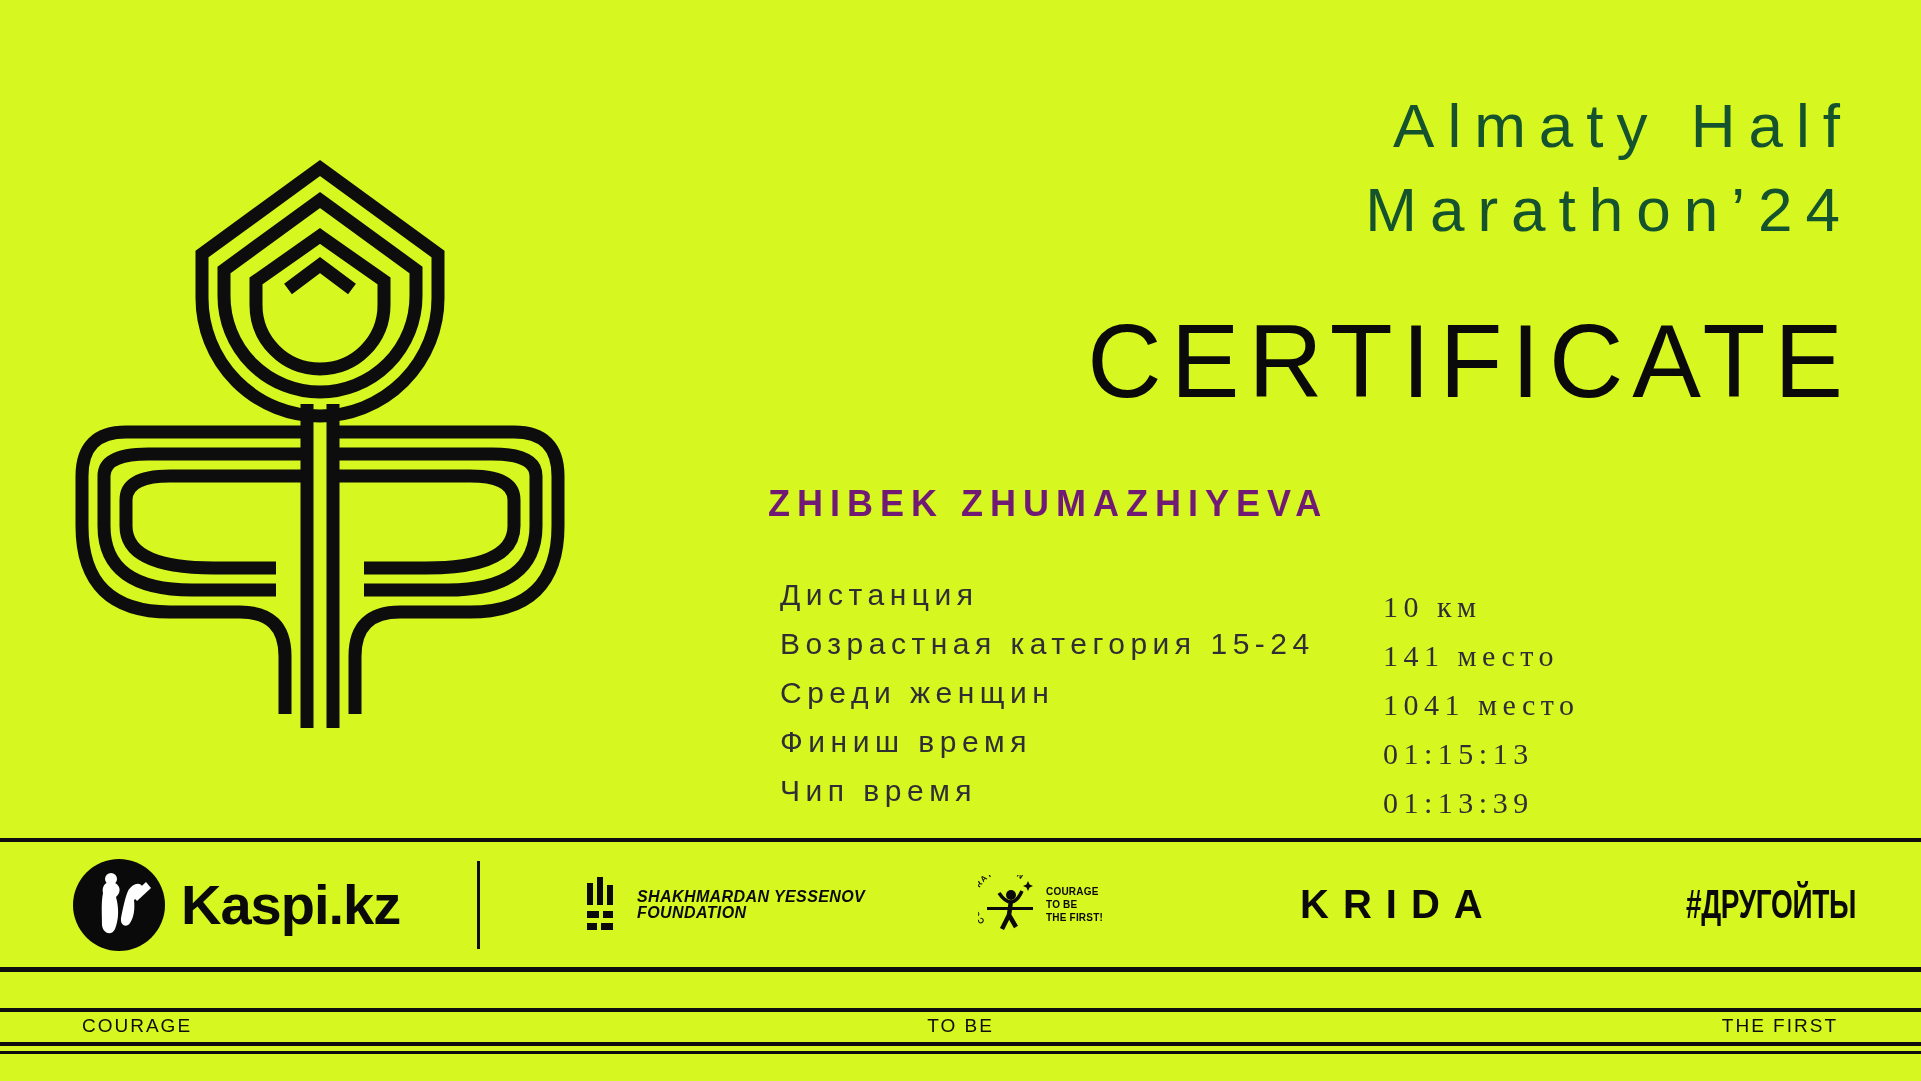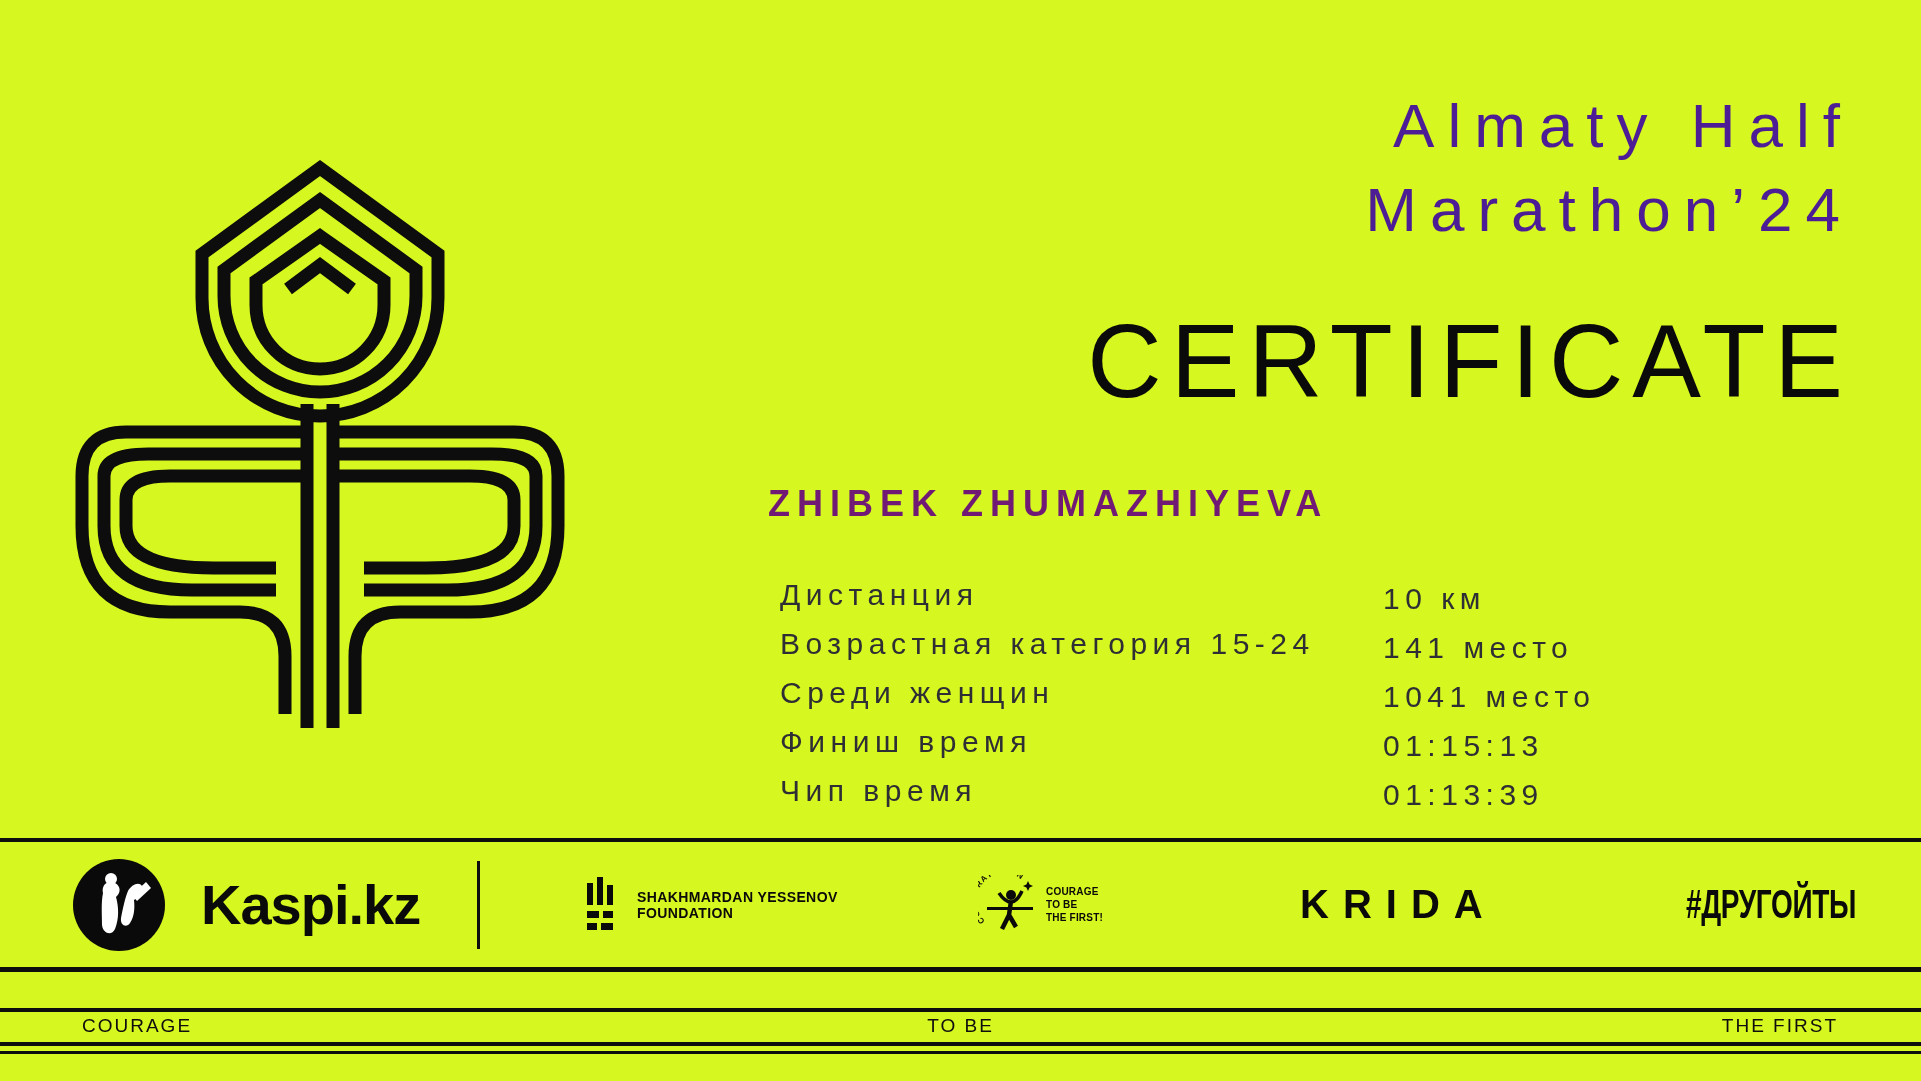--- a/index.html
+++ b/index.html
@@ -9,21 +9,21 @@
     font-family:"Liberation Sans",sans-serif;
   }
   .page{position:relative;width:1921px;height:1081px;background:#D6F71F;}
 
   
   .tulip{position:absolute;left:60px;top:158px;}
 
   
   .event-title{
     position:absolute;top:84px;right:81px;
-    text-align:right;color:#4c1d95;
+    text-align:right;color:#14532d;
     font-size:62px;line-height:84px;font-weight:500;letter-spacing:13px;margin-left:8px;
   }
   .event-title .line{white-space:nowrap;margin-right:-13px;}
 
   
   .heading{
     position:absolute;top:303px;right:78px;
     color:#0A0A0A;font-size:103px;font-weight:400;
     letter-spacing:9px;margin-right:-9px;white-space:nowrap;
   }
@@ -32,34 +32,34 @@
   .name{
     position:absolute;left:768px;top:483px;
     color:#701a75;font-size:36px;font-weight:800;letter-spacing:7px;
     white-space:nowrap;
   }
 
   
   .results{position:absolute;left:768px;top:578px;width:760px;}
   .row{position:relative;height:49px;color:#2E2E35;font-size:30px;letter-spacing:5.5px;}
   .row .lbl{position:absolute;left:12px;top:0;white-space:nowrap;}
-  .row .val{position:absolute;left:615px;top:4px;white-space:nowrap;}
+  .row .val{position:absolute;left:615px;top:12px;white-space:nowrap;font-family:Liberation Serif, serif;}
 
   
   .logo-bar{
     position:absolute;left:0;top:838px;width:1921px;height:134px;
     border-top:4px solid #0E0E0E;border-bottom:5px solid #0E0E0E;
     box-sizing:border-box;
   }
   .bar-item{position:absolute;top:0;height:125px;display:flex;align-items:center;}
-  .kaspi{left:73px;gap:36px;}
+  .kaspi{left:73px;gap:16px;}
   .kaspi-text{font-size:56px;font-weight:700;letter-spacing:-1px;color:#0A0A0A;}
   .bar-divider{position:absolute;left:477px;top:19px;width:3px;height:88px;background:#0E0E0E;}
   .yessenov{left:587px;gap:20px;}
-  .yessenov-text{font-size:14px;font-weight:700;letter-spacing:.4px;line-height:16px;color:#0A0A0A;}
+  .yessenov-text{font-size:16px;font-weight:700;letter-spacing:.4px;line-height:16px;color:#0A0A0A;font-style:italic;}
   .corpfund{left:978px;gap:8px;}
   .corpfund-text{font-size:10px;font-weight:600;letter-spacing:.2px;line-height:13px;color:#0A0A0A;}
   .krida{left:1300px;font-size:40px;font-weight:700;letter-spacing:14px;color:#0A0A0A;}
   .hashtag{left:1686px;font-size:40px;font-weight:800;letter-spacing:-.5px;color:#0A0A0A;
     transform:scaleX(.7);transform-origin:left center;white-space:nowrap;}
 
   
   .fline{position:absolute;left:0;width:1921px;background:#0E0E0E;}
   .fline1{top:1008px;height:4px;}
   .fline2{top:1042px;height:4px;}

